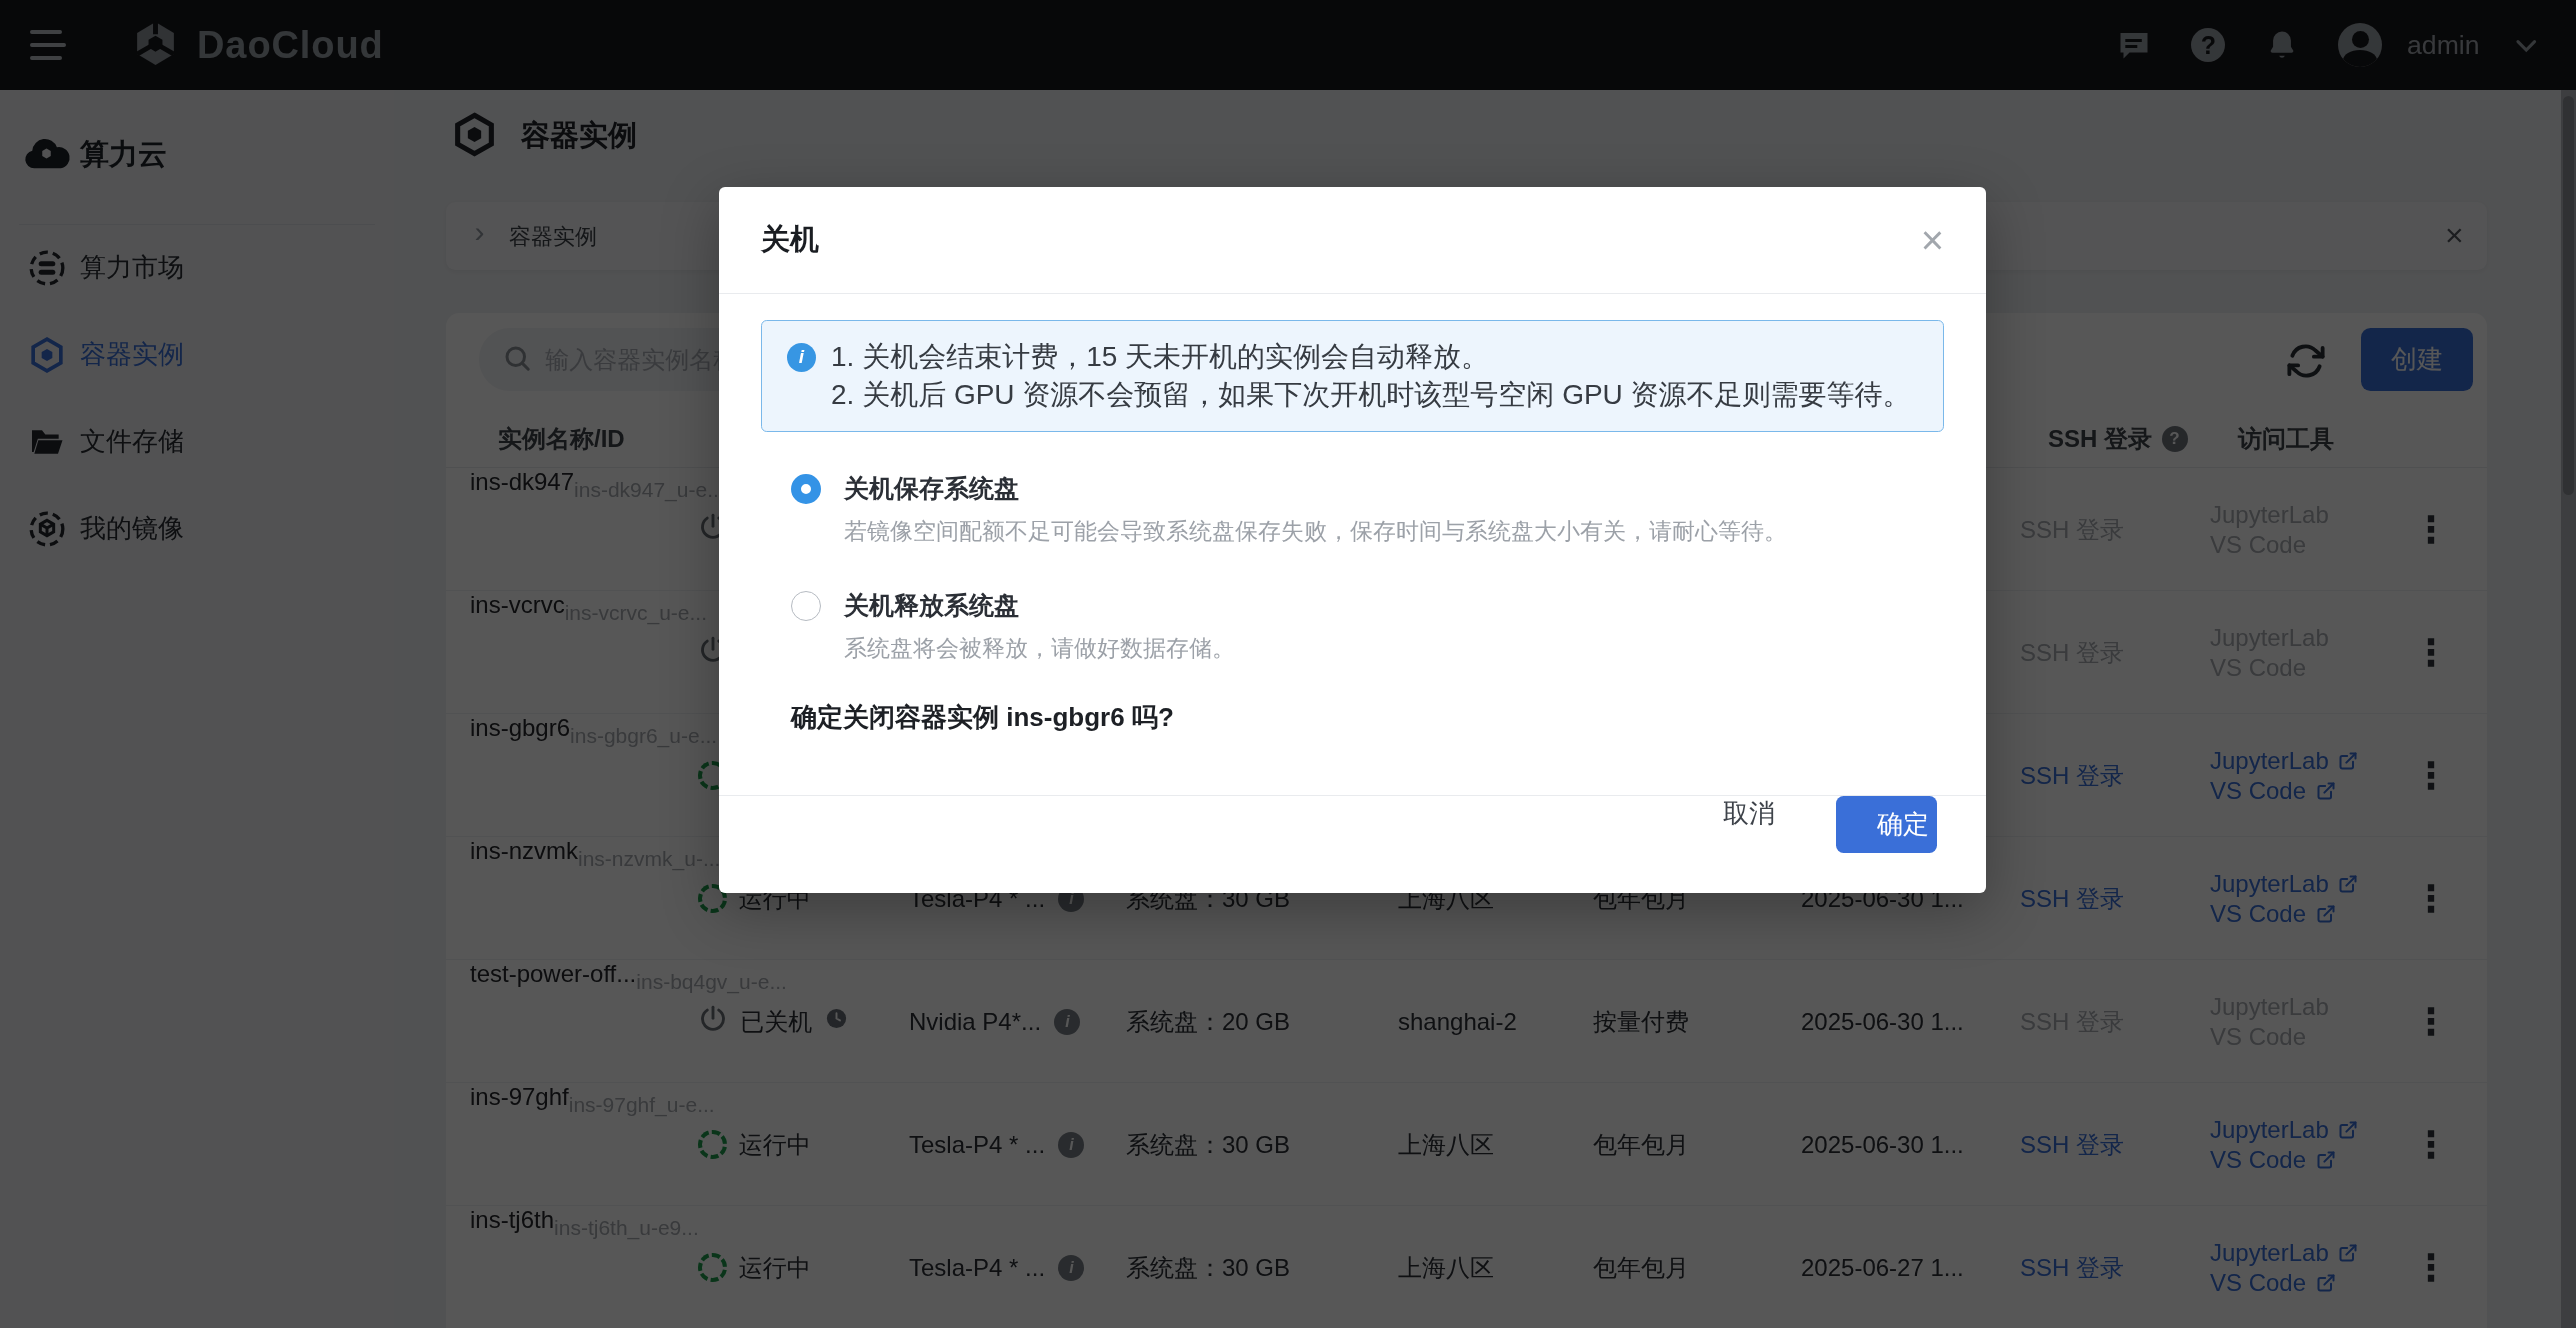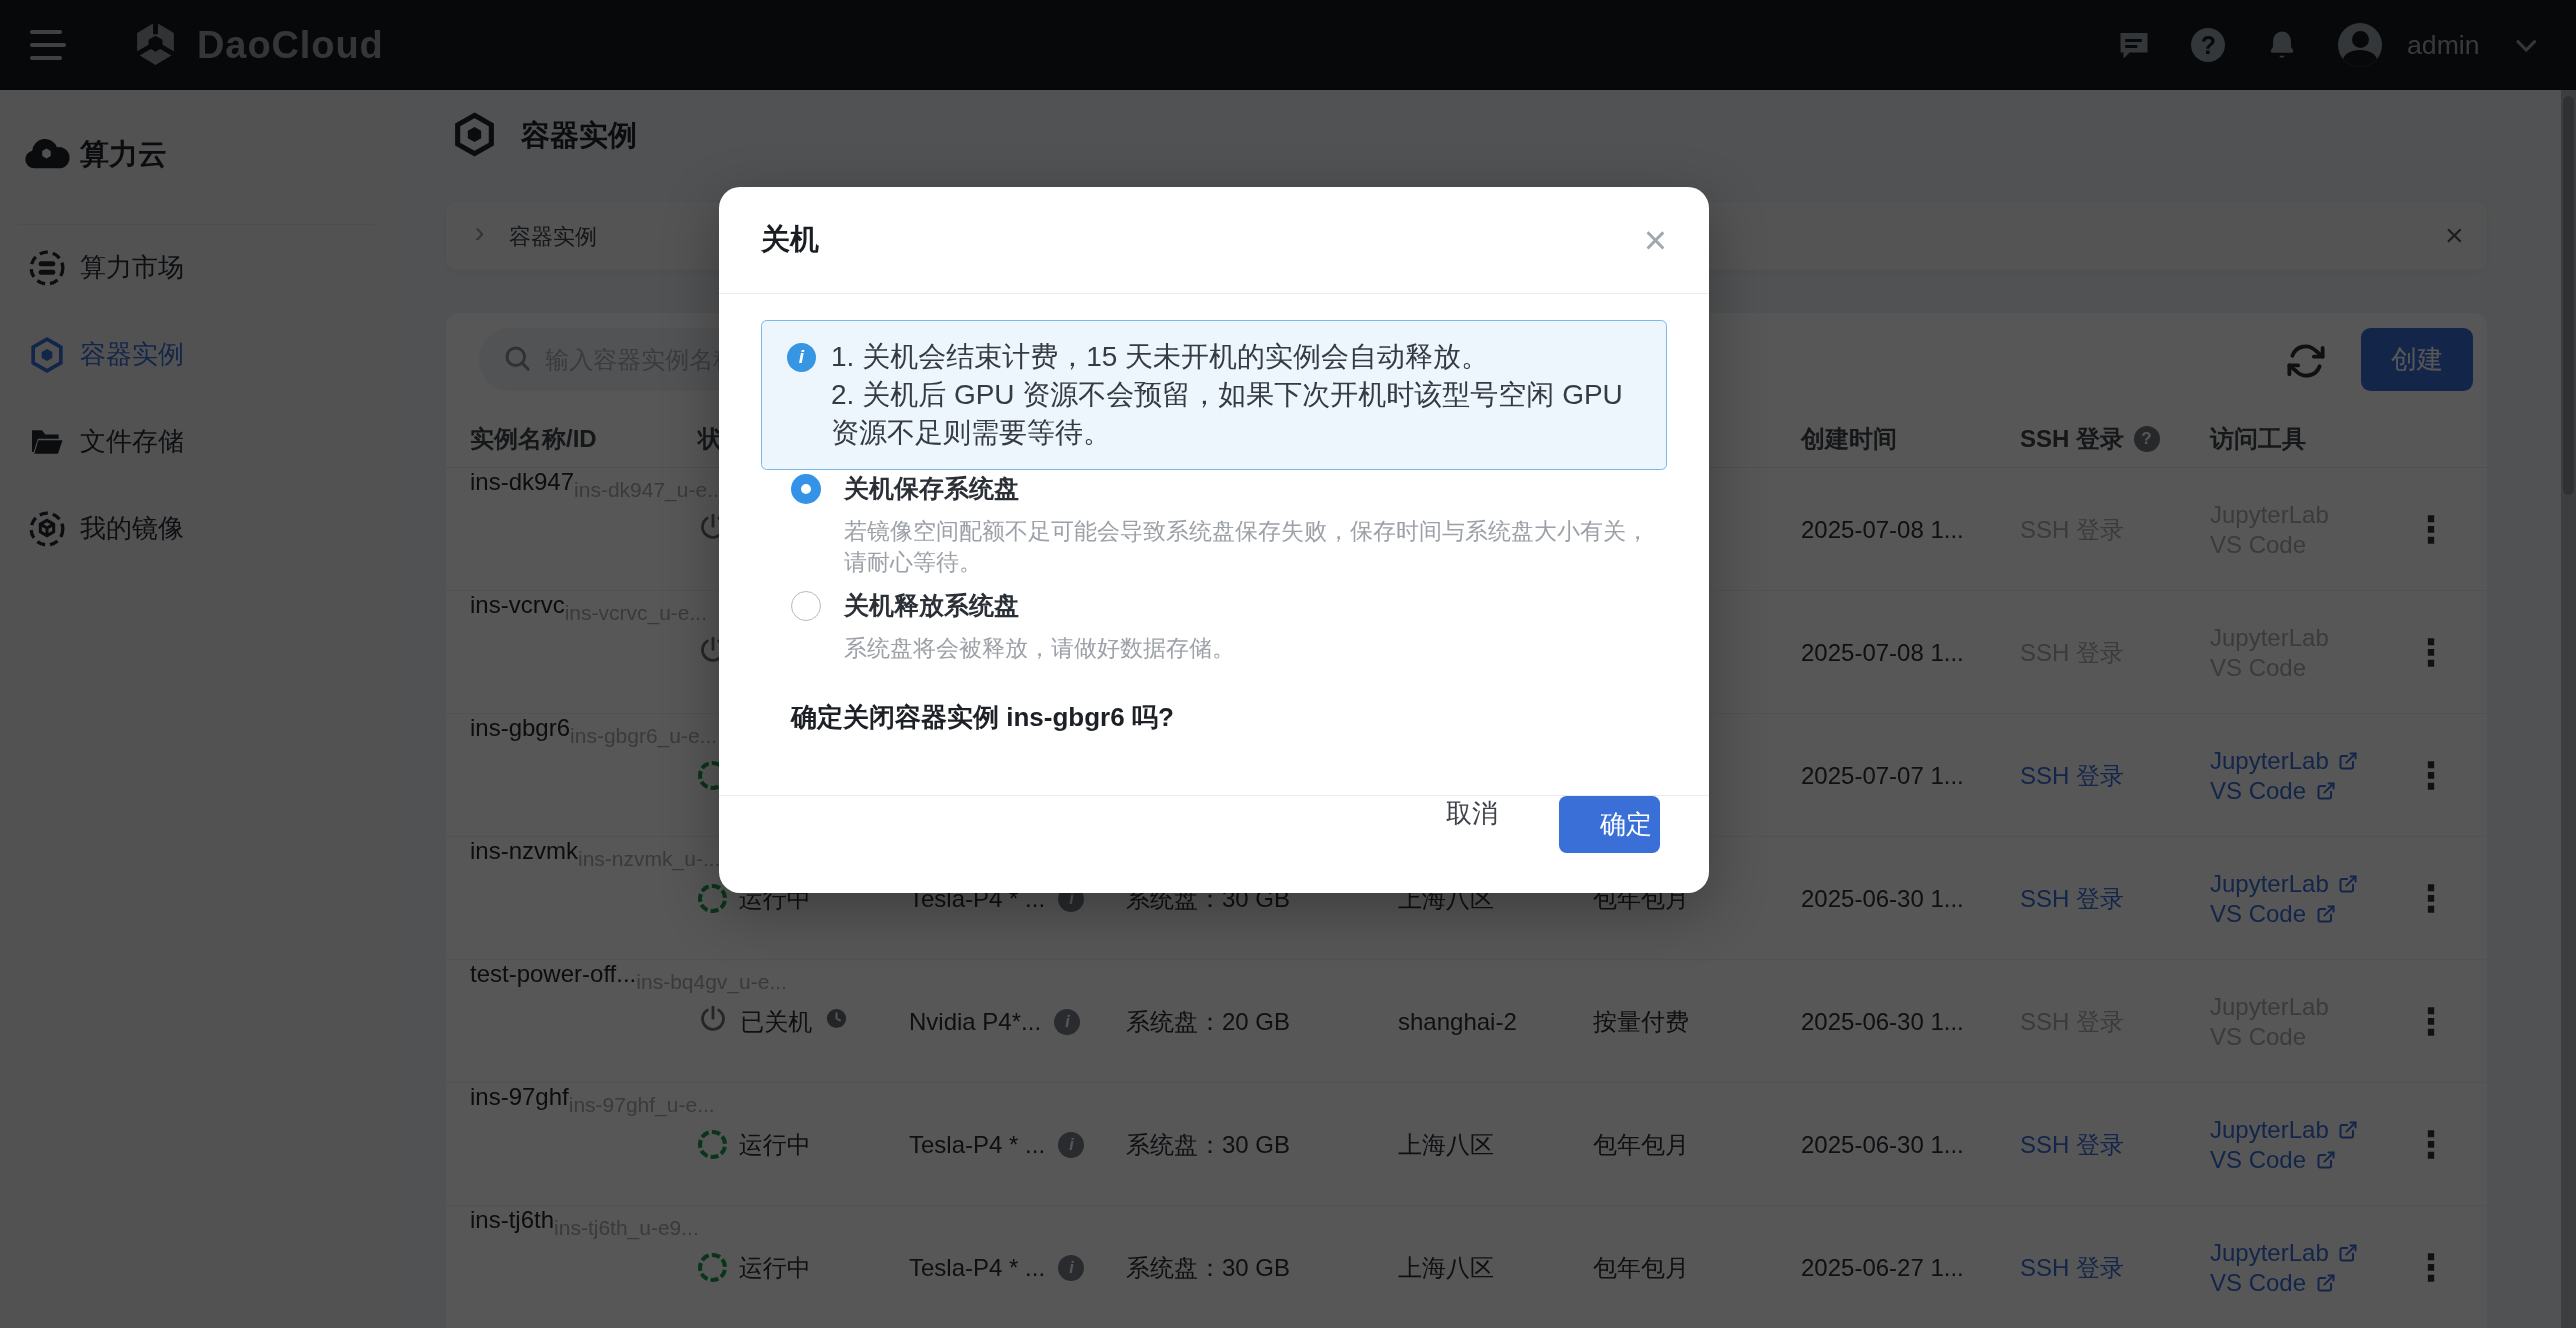--- a/index.html
+++ b/index.html
@@ -51,21 +51,21 @@
   .search-box { position:absolute; left:33px; top:15px; width:456px; height:63px; border-radius:31px;
                 background:#f1f2f5; display:flex; align-items:center; padding:0 9.5px 0 23px; gap:13.3px; }
   .search-box input { flex:1; border:none; outline:none; background:transparent; font-size:24px; color:#33363c;
                       font-family:inherit; }
   .search-box input::placeholder { color:#a9aeb5; }
   .refresh-btn { position:absolute; left:1839px; top:26.6px; width:42px; height:42px; cursor:pointer; }
   .create-btn { position:absolute; left:1915px; top:15px; width:112px; height:63px; background:#3a6fd8; color:#fff;
                 border:none; border-radius:9.5px; font-size:26px; font-family:inherit; cursor:pointer; }
 
   .thead { position:absolute; left:0; top:95px; width:2041px; height:60px; border-bottom:0.9px solid #e7e9ec; }
-  .th { position:absolute; top:15px; font-size:24px; font-weight:bold; color:#3f444b; white-space:nowrap; }
+  .th { position:absolute; top:15px; font-size:24px; font-weight:bold; color:#3f444b; white-space:nowrap;margin-left:28px; }
   .th-flex { display:flex; align-items:center; gap:9.5px; }
   .tbody { position:absolute; left:0; top:155px; width:2041px; }
   .trow { position:relative; width:2041px; height:123px; border-bottom:0.9px solid #edeff2; }
   .cell { position:absolute; top:0; height:123px; display:flex; align-items:center; font-size:24px; color:#2c3037; white-space:nowrap; }
   .c-name   { left:24px;  flex-direction:row; align-items:flex-start; justify-content:center; }
   .iname { font-size:24px; color:#26282c; }
   .iid   { font-size:21px; color:#a6aab0; margin-top:9.5px; }
   .c-status { left:252px; gap:12.3px; }
   .c-gpu    { left:463px; gap:13.3px; }
   .c-disk   { left:680px; }
@@ -83,21 +83,21 @@
   .info-i { width:26px; height:26px; border-radius:50%; background:#787e86; color:#fff; font-size:16px; font-weight:bold;
             display:inline-flex; align-items:center; justify-content:center; font-style:italic; }
   .q-i { width:26px; height:26px; border-radius:50%; background:#6f757d; color:#fff; font-size:17px; font-weight:bold;
          display:inline-flex; align-items:center; justify-content:center; }
 
   .scrollbar { position:absolute; right:0; top:90px; width:15px; bottom:0; background:#b4b7bb; }
   .scroll-thumb { position:absolute; left:1.9px; top:5.7px; width:11.4px; height:399px; border-radius:5.7px; background:#8d9096; }
 
   
   .overlay { position:absolute; inset:0; background:rgba(0,0,0,0.66); z-index:50; }
-  .modal { position:absolute; left:719px; top:187px; width:990px; height:706px; background:#fff; border-radius:21px;
+  .modal { position:absolute; left:719px; top:187px; width:1267px; height:706px; background:#fff; border-radius:6px;
            box-shadow:0 17px 57px rgba(0,0,0,.3); z-index:100; }
   .modal-header { position:absolute; left:0; top:0; width:100%; height:107px; display:flex; align-items:center;
                   justify-content:space-between; padding:0 42px; border-bottom:0.9px solid #e9ebee; }
   .modal-title { font-size:29px; font-weight:bold; color:#1a1d22; }
   .modal-close { font-size:40px; color:#a2a7ad; line-height:1; cursor:pointer; }
   .notice { position:absolute; left:42px; right:42px; top:133px; min-height:112px; background:#edf5fd;
             border:0.9px solid #7ab8ea; border-radius:5.7px; padding:17px 25px; display:flex; gap:15px; align-items:flex-start; }
   .notice-icon { width:29px; height:29px; border-radius:50%; background:#3796e3; color:#fff; font-size:19px; font-weight:bold;
                  display:flex; align-items:center; justify-content:center; flex:none; margin-top:4.7px; font-style:italic; }
   .notice-lines div { font-size:28px; color:#363b42; line-height:38px; }

